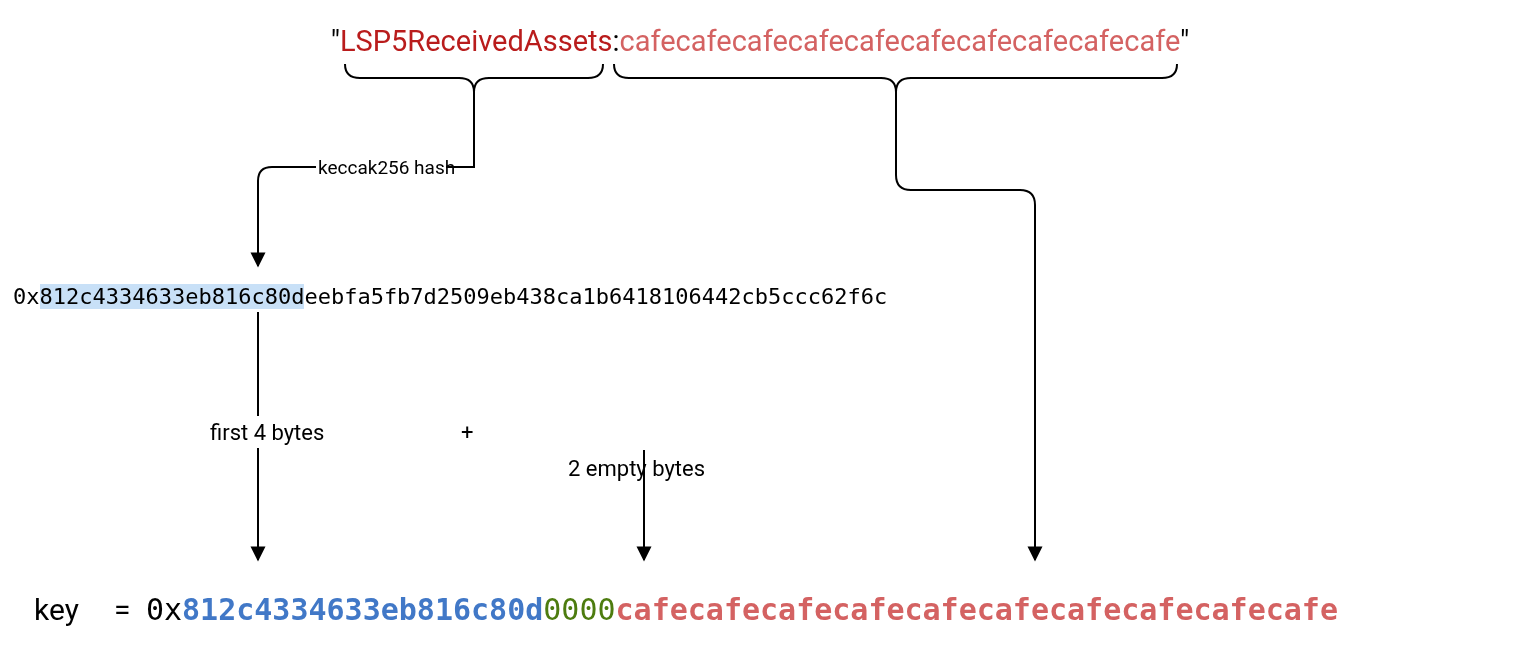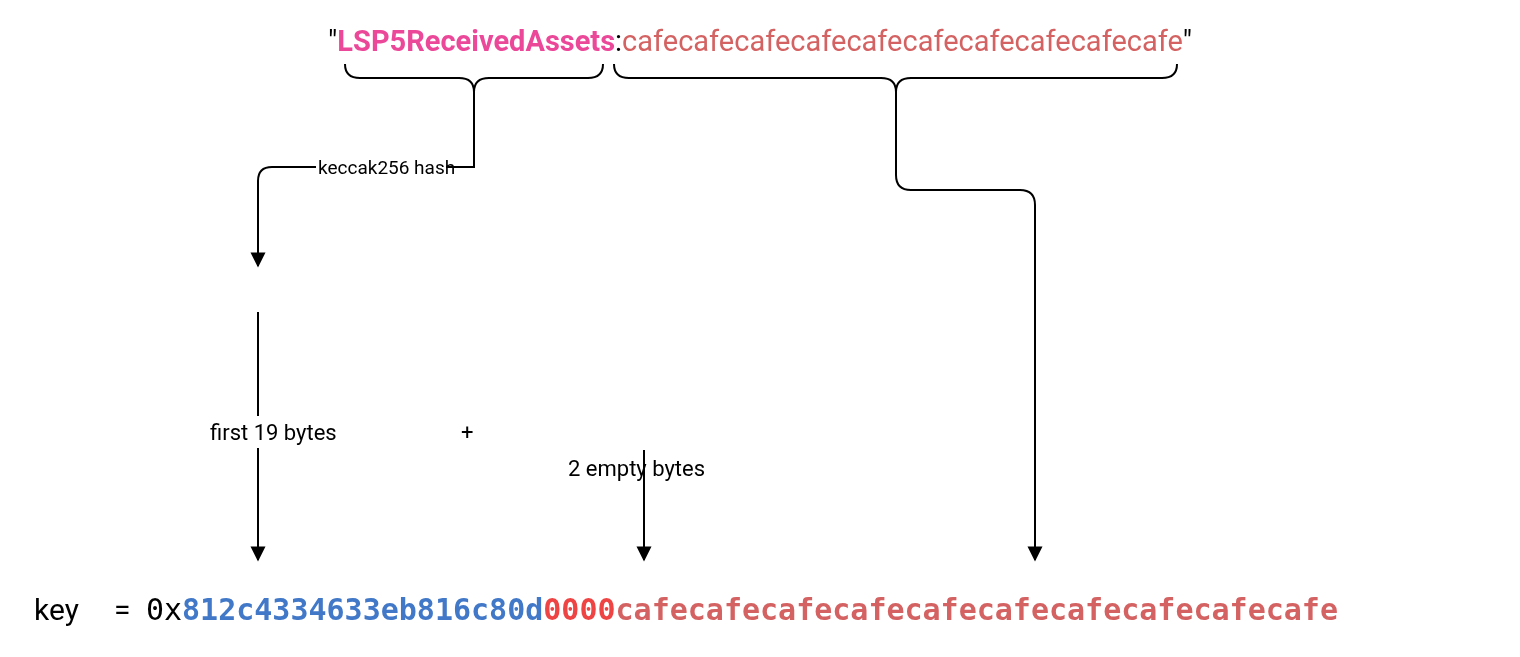--- a/index.html
+++ b/index.html
@@ -27,21 +27,21 @@
     position: absolute;
     top: 24px;
     left: 0;
     width: 1520px;
     text-align: center;
     font-size: 29px;
     font-weight: 400;
     white-space: nowrap;
   }
   .black { color: #000; }
-  .blue  { color: #ec4899; font-weight: bold; }
+  .blue  { color: #b91c1c; }
   .red   { color: #d46262; }
 
   
   .hash-line {
     position: absolute;
     top: 284px;
     left: 13px;
     font-family: ui-monospace, SFMono-Regular, Menlo, Consolas, monospace;
     font-size: 22px;
     color: #000;
@@ -95,40 +95,43 @@
     position: absolute;
     top: 592px;
     left: 114px;
     font-family: ui-monospace, SFMono-Regular, Menlo, Consolas, monospace;
     font-size: 30px;
     color: #000;
     white-space: nowrap;
   }
   .final-line .prefix { font-weight: 400; }
   .final-line .blue-bold { color: #4178c7; font-weight: 700; }
-  .final-line .zeros { color: #ef4444; font-weight: 700; }
+  .final-line .zeros { color: #4d7c0f; font-weight: 400; }
   .final-line .red-bold { color: #d46262; font-weight: 700; }
   .eq {
     font-family: -apple-system, BlinkMacSystemFont, "Segoe UI", Roboto, Helvetica, Arial, sans-serif;
     font-weight: 400;
     margin-right: 8px;
   }
 </style>
 </head>
 <body>
 <div class="stage">
 
   <div class="top-line">
     <span class="black">"</span><span class="blue">LSP5ReceivedAssets</span><span class="black">:</span><span class="red">cafecafecafecafecafecafecafecafecafecafe</span><span class="black">"</span>
   </div>
 
   <div class="lbl-keccak">keccak256 hash</div>
 
+  <div class="hash-line">
+    <span>0x</span><span class="hl">812c4334633eb816c80d</span><span>eebfa5fb7d2509eb438ca1b6418106442cb5ccc62f6c</span>
+  </div>
 
-  <div class="lbl-first10">first 19 bytes</div>
+  <div class="lbl-first10">first 4 bytes</div>
   <div class="lbl-plus">+</div>
   <div class="lbl-2empty">2 empty bytes</div>
 
   <div class="lbl-key">key</div>
 
   <div class="final-line">
     <span class="eq">= </span><span class="prefix">0x</span><span class="blue-bold">812c4334633eb816c80d</span><span class="zeros">0000</span><span class="red-bold">cafecafecafecafecafecafecafecafecafecafe</span>
   </div>
 
   <svg class="overlay" viewBox="0 0 1520 657">

